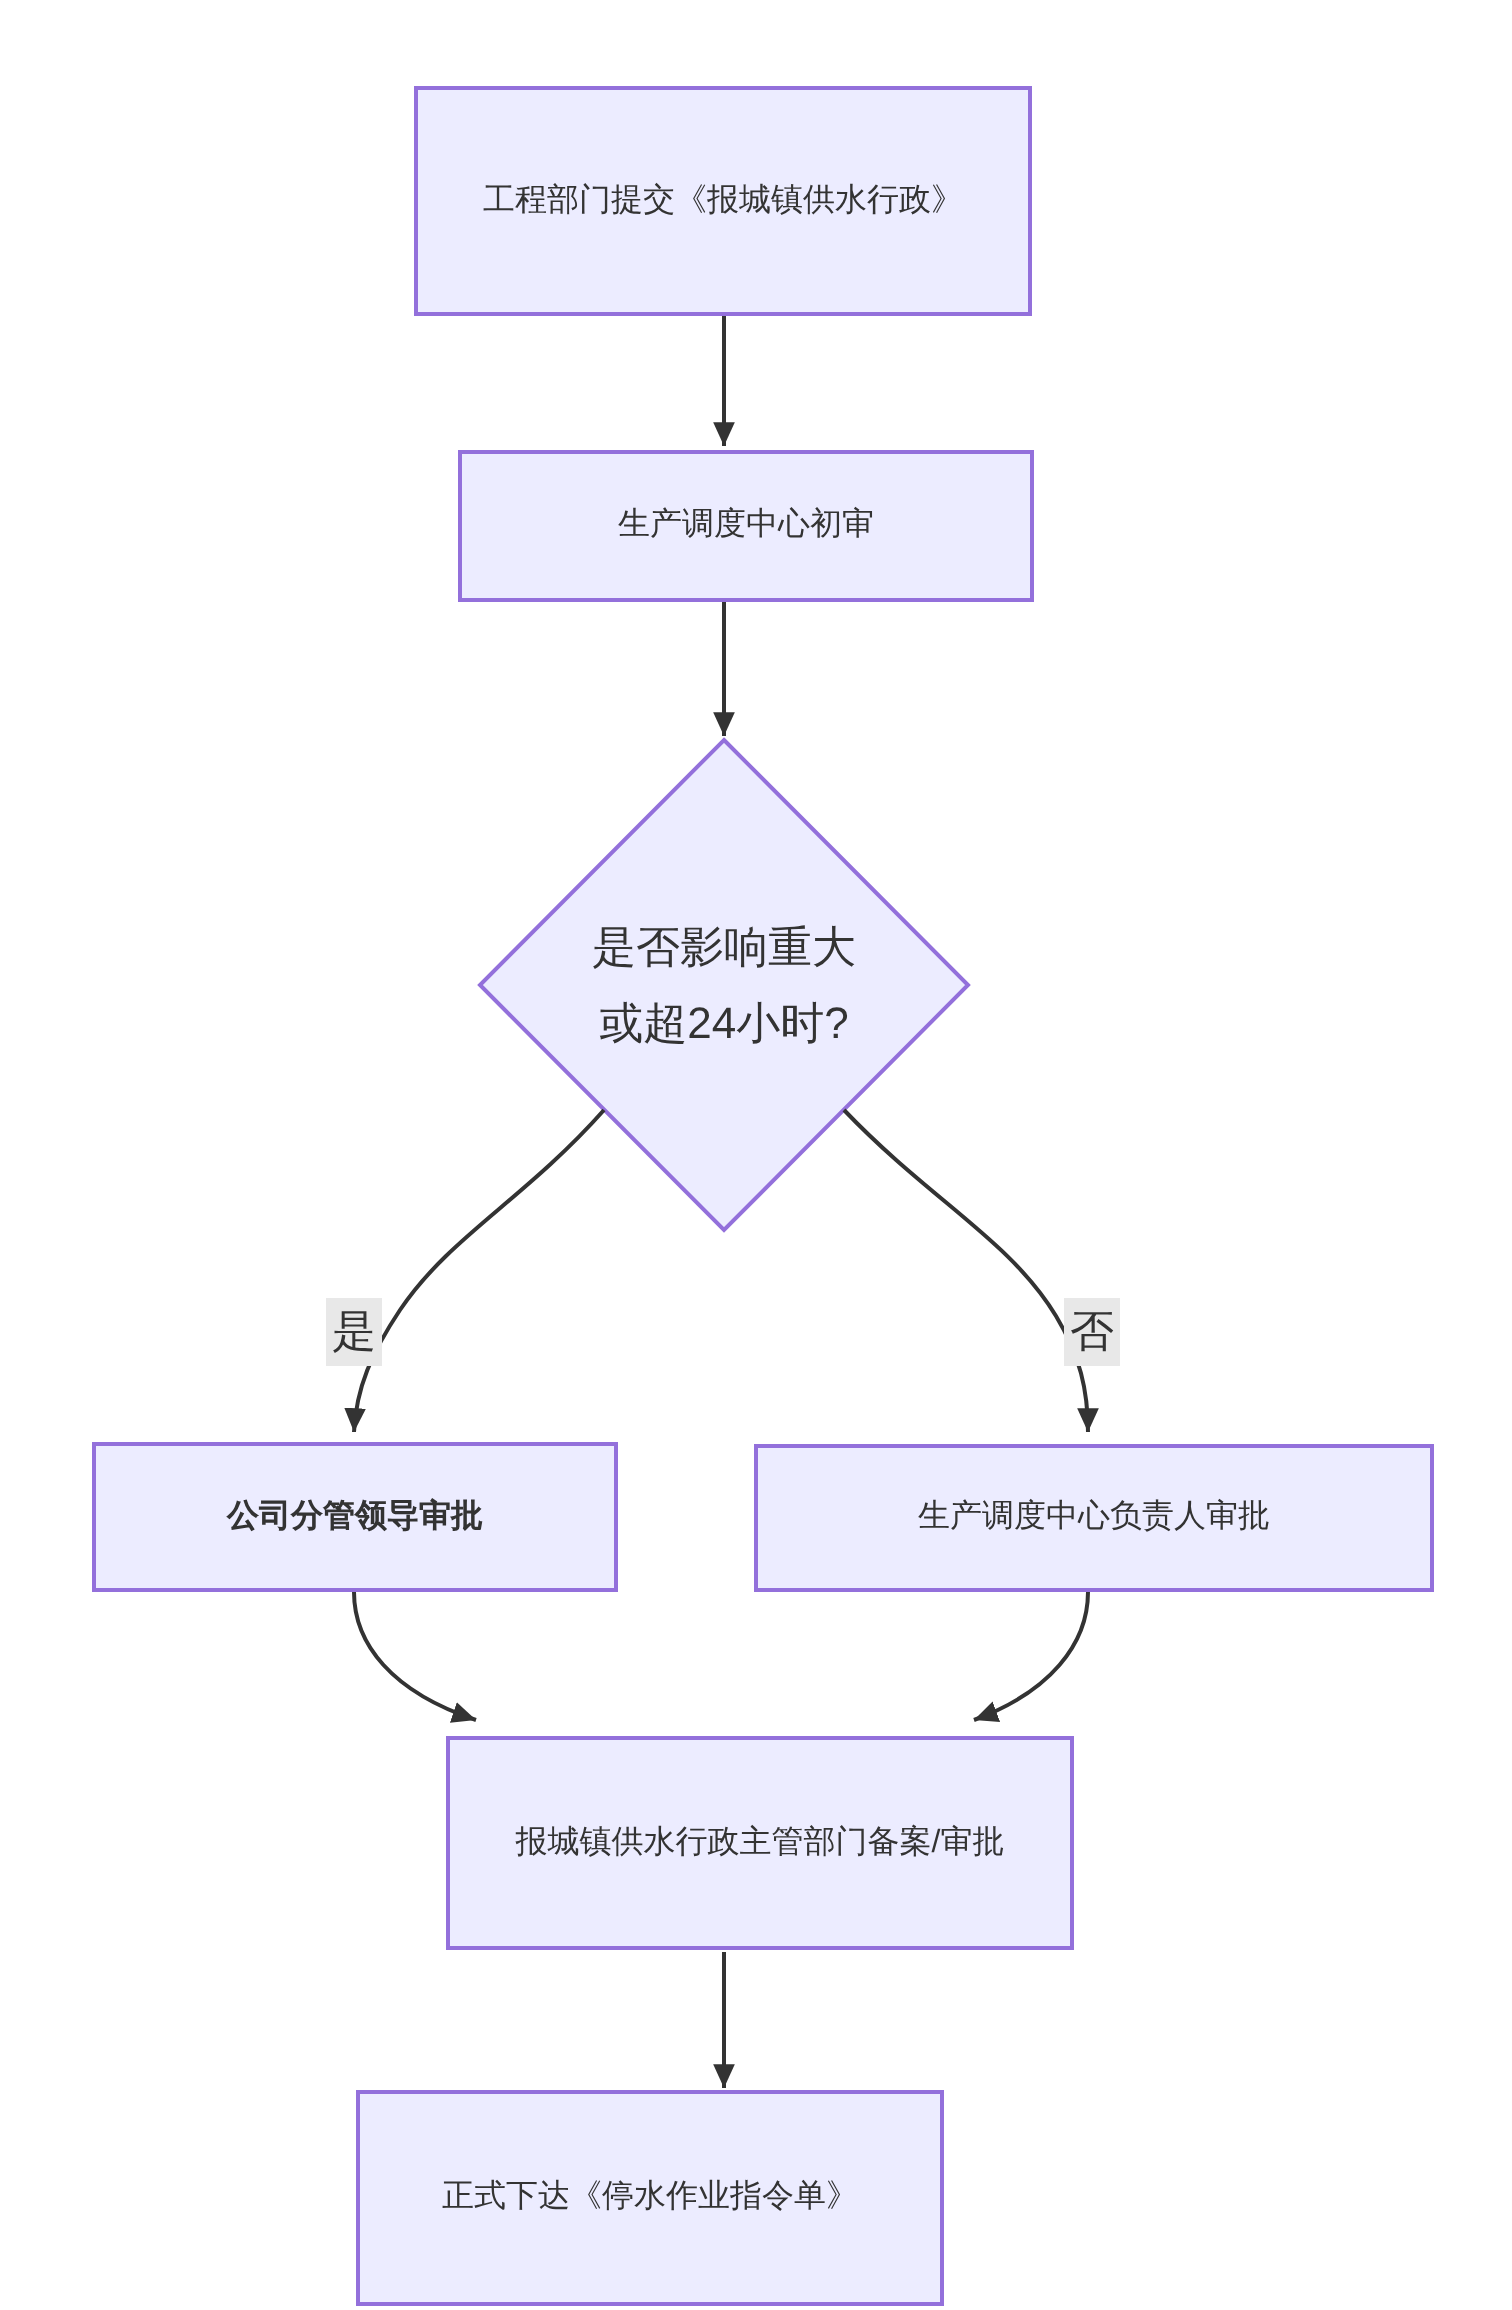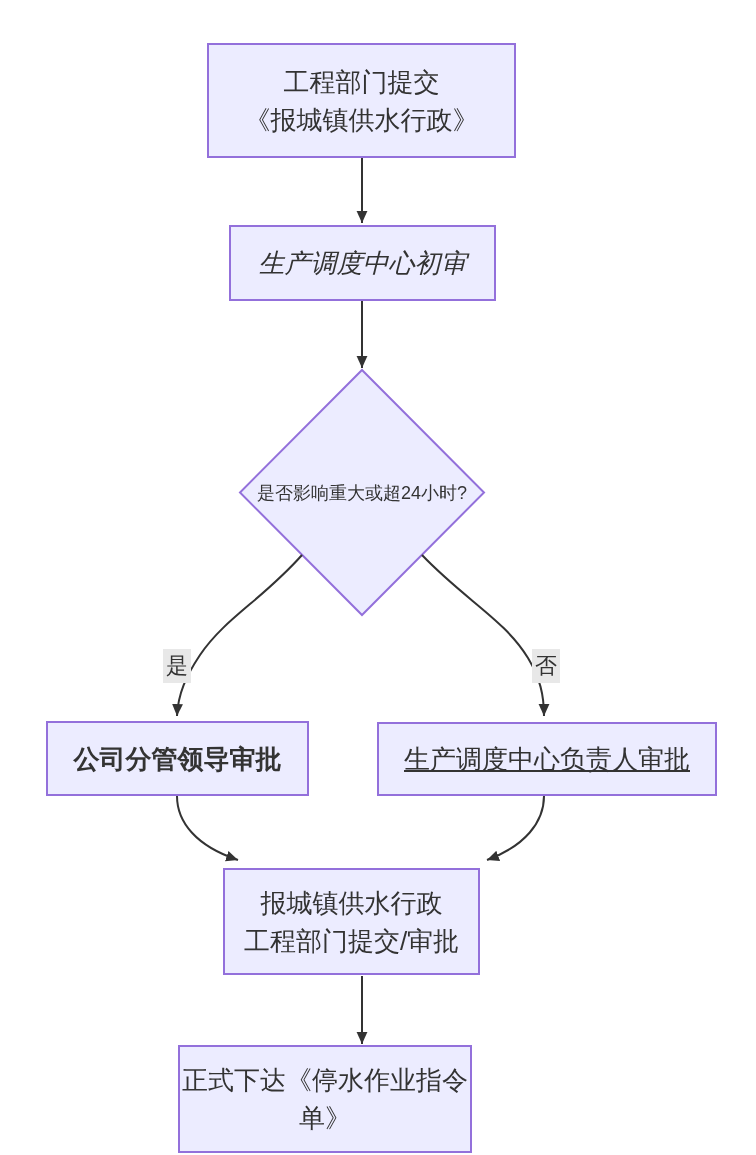--- a/index.html
+++ b/index.html
@@ -40,57 +40,56 @@
   }
   .arrowhead {
     fill: var(--edge-color);
   }
   .node {
     position: absolute;
     box-sizing: border-box;
     background: var(--node-fill);
     border: 2px solid var(--node-border);
     display: flex;
-    flex-direction: column;
     align-items: center;
     justify-content: center;
     text-align: right;
-    font-size: 26px;
+    font-size: 16px;
     line-height: 38px;
     color: var(--text-color);
     white-space: nowrap;
   }
   .node span { display: block; }
   .diamond-text {
     position: absolute;
     display: flex;
-    flex-direction: row;
+    flex-direction: column;
     align-items: center;
     justify-content: center;
     text-align: center;
-    font-size: 18px;
+    font-size: 22px;
     line-height: 38px;
     color: var(--text-color);
     white-space: nowrap;
   }
   .edge-label {
     position: absolute;
     background: var(--edge-label-bg);
     color: var(--text-color);
     font-size: 22px;
     line-height: 28px;
     padding: 3px 3px;
     text-align: center;
   }
   
   #n-submit   { left: 207px; top: 43px;   width: 309px; height: 115px; }
-  #n-review   { left: 229px; top: 225px;  width: 267px; height: 76px; font-style: italic;  }
+  #n-review   { left: 229px; top: 225px;  width: 288px; height: 76px;  }
   #n-leader   { left: 46px;  top: 721px;  width: 263px; height: 75px; font-weight: bold;  }
-  #n-manager  { left: 377px; top: 722px;  width: 340px; height: 74px; text-decoration: underline;  }
-  #n-report   { left: 223px; top: 868px;  width: 257px; height: 107px; }
+  #n-manager  { left: 377px; top: 722px;  width: 340px; height: 74px;  }
+  #n-report   { left: 223px; top: 868px;  width: 314px; height: 107px; }
   #n-issue    { left: 178px; top: 1045px; width: 294px; height: 108px; }
   #t-decision { left: 242px; top: 440px;  width: 240px; height: 105px; }
   #l-yes      { left: 163px; top: 649px; }
   #l-no       { left: 532px; top: 649px; }
 </style>
 </head>
 <body>
 
 <div class="canvas">
 
@@ -132,21 +131,21 @@
   <div class="node" id="n-leader">
     <span>公司分管领导审批</span>
   </div>
 
   <div class="node" id="n-manager">
     <span>生产调度中心负责人审批</span>
   </div>
 
   <div class="node" id="n-report">
     <span>报城镇供水行政</span>
-    <span>工程部门提交/审批</span>
+    <span>主管部门备案/审批</span>
   </div>
 
   <div class="node" id="n-issue">
     <span>正式下达《停水作业指令</span>
     <span>单》</span>
   </div>
 
 </div>
 
 </body></html>

